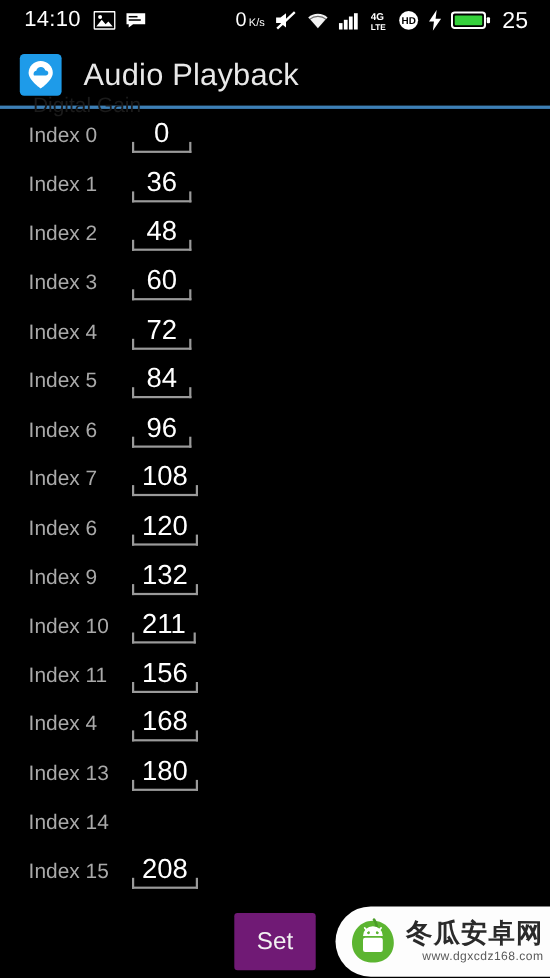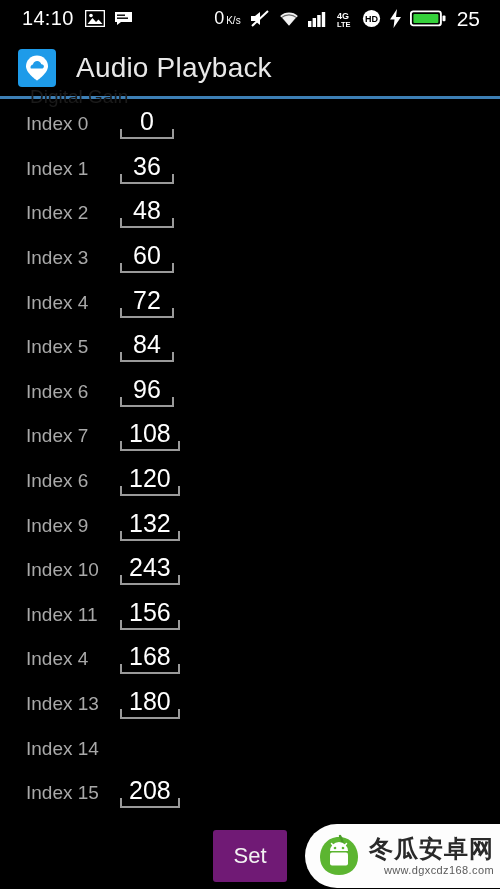--- a/index.html
+++ b/index.html
@@ -257,21 +257,21 @@
       </div>
       <div class="row">
         <span class="row-label">Index 9</span>
         <div class="field">
           <span class="field-value">132</span>
         </div>
       </div>
       <div class="row">
         <span class="row-label">Index 10</span>
         <div class="field">
-          <span class="field-value">243</span>
+          <span class="field-value">211</span>
         </div>
       </div>
       <div class="row">
         <span class="row-label">Index 11</span>
         <div class="field">
           <span class="field-value">156</span>
         </div>
       </div>
       <div class="row">
         <span class="row-label">Index 4</span>

